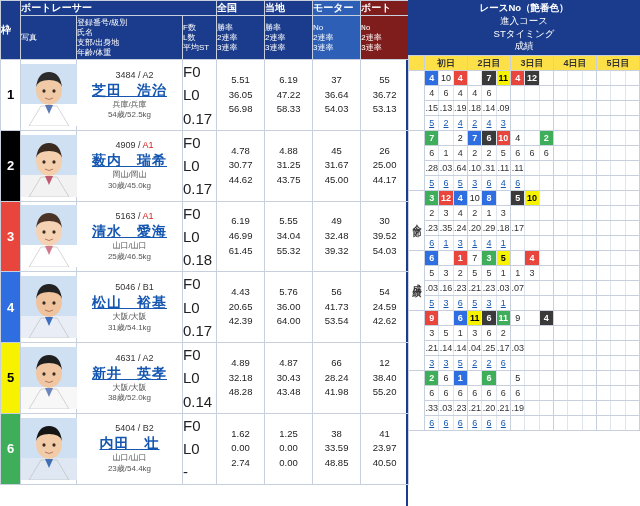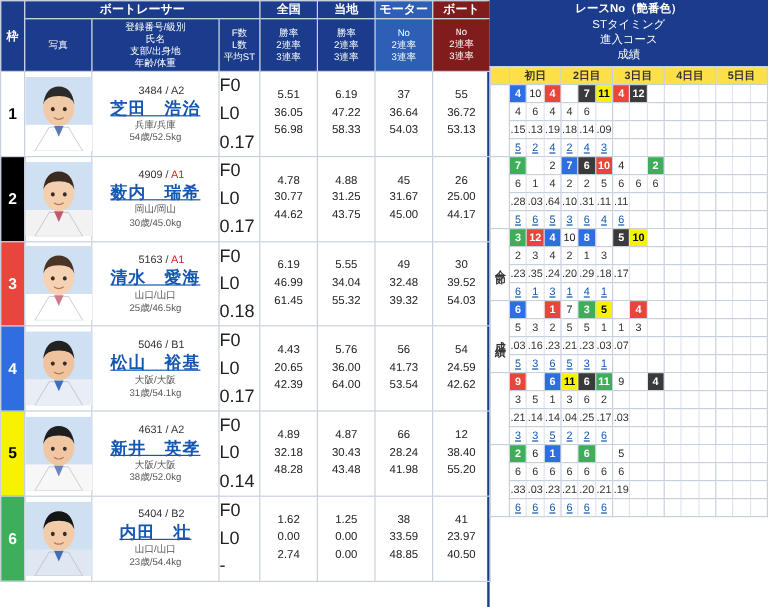--- a/index.html
+++ b/index.html
@@ -12,21 +12,21 @@
     background: #fff;
     color: #222;
   }
   .wrap { display: flex; width: 640px; height: 506px; }
   .left { width: 408px; border-right: 2px solid #1b3c8c; }
   .right { width: 232px; }
 
   
   table.racer { border-collapse: collapse; width: 408px; table-layout: fixed; }
   table.racer th, table.racer td { border: 1px solid #c9d0dd; padding: 0; }
-  .hdr { background: #1b3c8c; color: #fff; text-align: center; font-weight: bold; font-size: 10px; }
+  .hdr { background: #1b3c8c; color: #fff; text-align: left; font-weight: bold; font-size: 10px; }
   .hdr.small { font-size: 8px; line-height: 1.25; font-weight: normal; }
   .hdr-motor { background: #2c5fb5; }
   .hdr-boat { background: #7f1d1d; font-family: Liberation Mono, monospace; }
 
   
   col.c-waku { width: 20px; }
   col.c-photo { width: 56px; }
   col.c-name { width: 106px; }
   col.c-fl { width: 34px; }
   col.c-zen { width: 48px; }
@@ -424,22 +424,22 @@
               <div>40.50</div>
     </td>
           </tr>
         </tbody>
     </table>
   </div>
 
   <div class="right">
     <div class="rhdr">
       <div class="l1">レースNo（艶番色）</div>
+      <div>進入コース</div>
       <div>STタイミング</div>
-      <div>進入コース</div>
       <div>成績</div>
     </div>
     <table class="st">
       <colgroup>
         <col class="c-kon">
           <col class="c-day">
           <col class="c-day">
           <col class="c-day">
           <col class="c-day">
           <col class="c-day">

